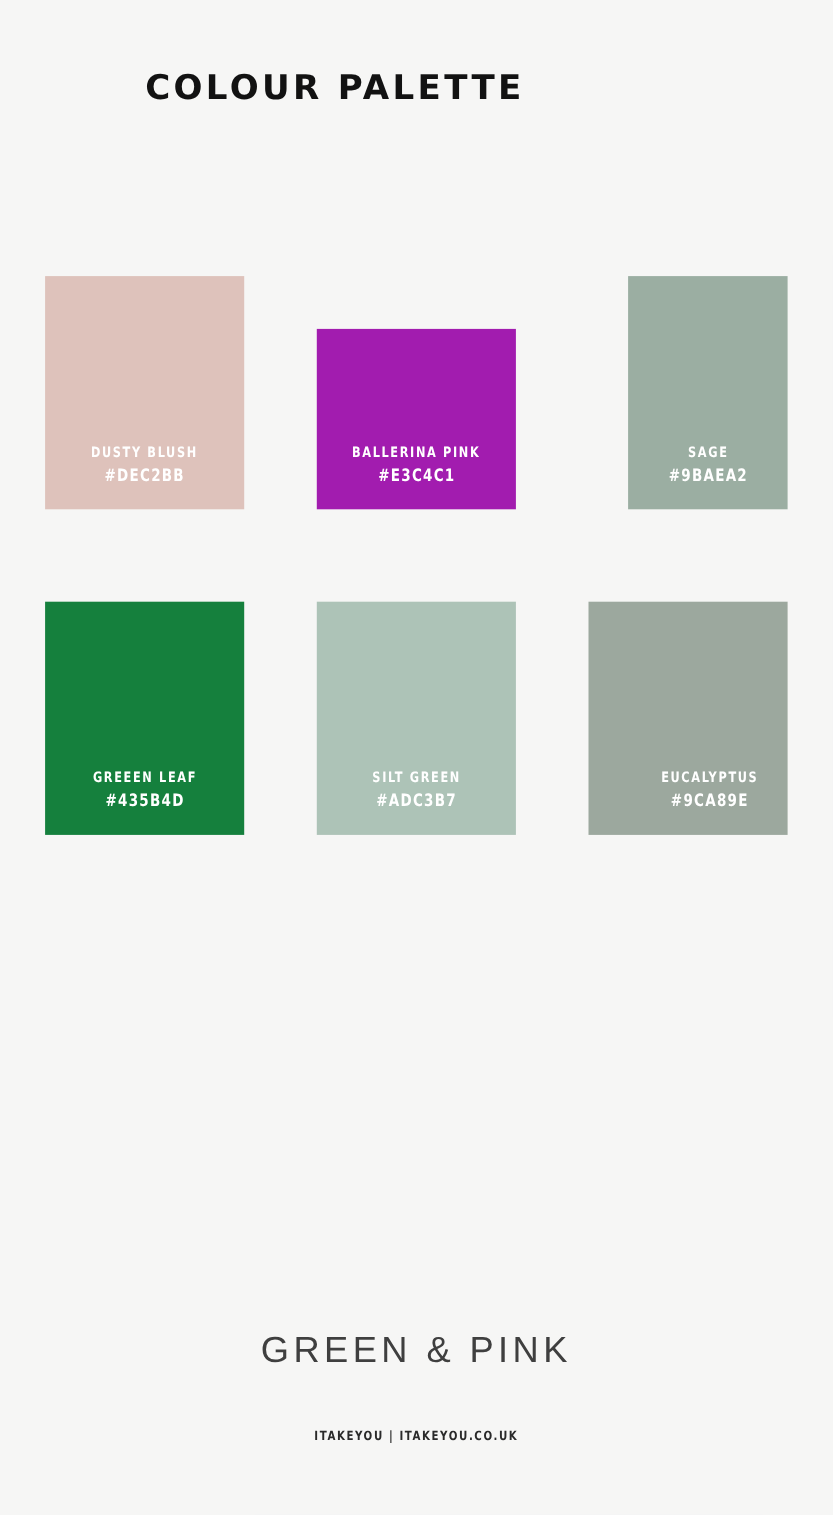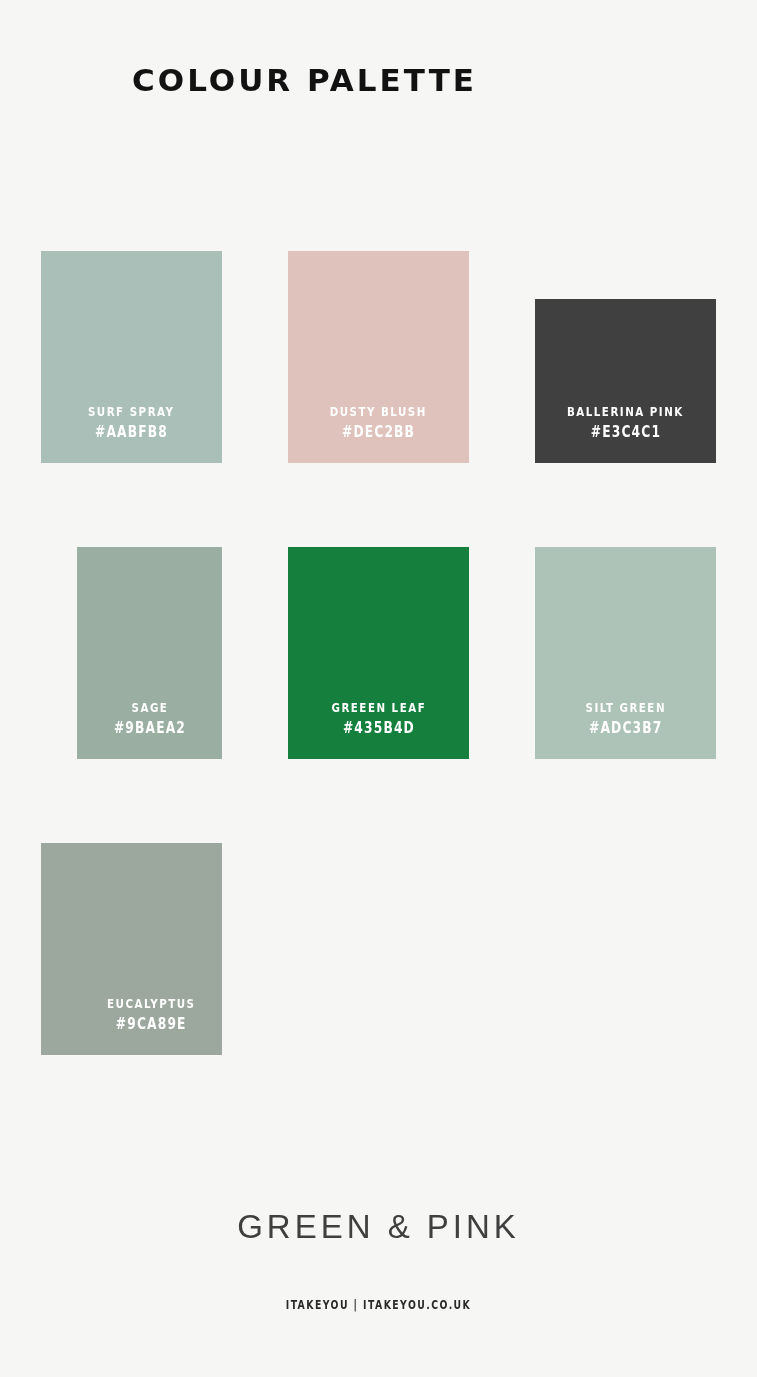--- a/index.html
+++ b/index.html
@@ -106,31 +106,27 @@
   }
 </style>
 </head>
 <body style="background-color: rgb(246, 246, 245);">
 
 <h1 class="page-title" style="color: rgb(18, 18, 18);">COLOUR PALETTE</h1>
 
 <div class="swatch-grid">
 
 
-  <div class="swatch" style="background-color: rgb(170, 191, 184);">
-    <div class="swatch-name" style="color: rgb(255, 255, 255);">SURF SPRAY</div>
-    <div class="swatch-hex" style="color: rgb(255, 255, 255);">#AABFB8</div>
-  </div>
 
   <div class="swatch" style="background-color: rgb(222, 194, 187);">
     <div class="swatch-name" style="color: rgb(255, 255, 255);">DUSTY BLUSH</div>
     <div class="swatch-hex" style="color: rgb(255, 255, 255);">#DEC2BB</div>
   </div>
 
-  <div class="swatch" style="background-color: #404040; margin-top: 48px;">
+  <div class="swatch" style="background-color: #a21caf; margin-top: 48px;">
     <div class="swatch-name" style="color: rgb(255, 255, 255);">BALLERINA PINK</div>
     <div class="swatch-hex" style="color: rgb(255, 255, 255);">#E3C4C1</div>
   </div>
 
   <div class="swatch" style="background-color: rgb(155, 174, 162); margin-left: 36px;">
     <div class="swatch-name" style="color: rgb(255, 255, 255);">SAGE</div>
     <div class="swatch-hex" style="color: rgb(255, 255, 255);">#9BAEA2</div>
   </div>
 
   <div class="swatch" style="background-color: #15803d;">

